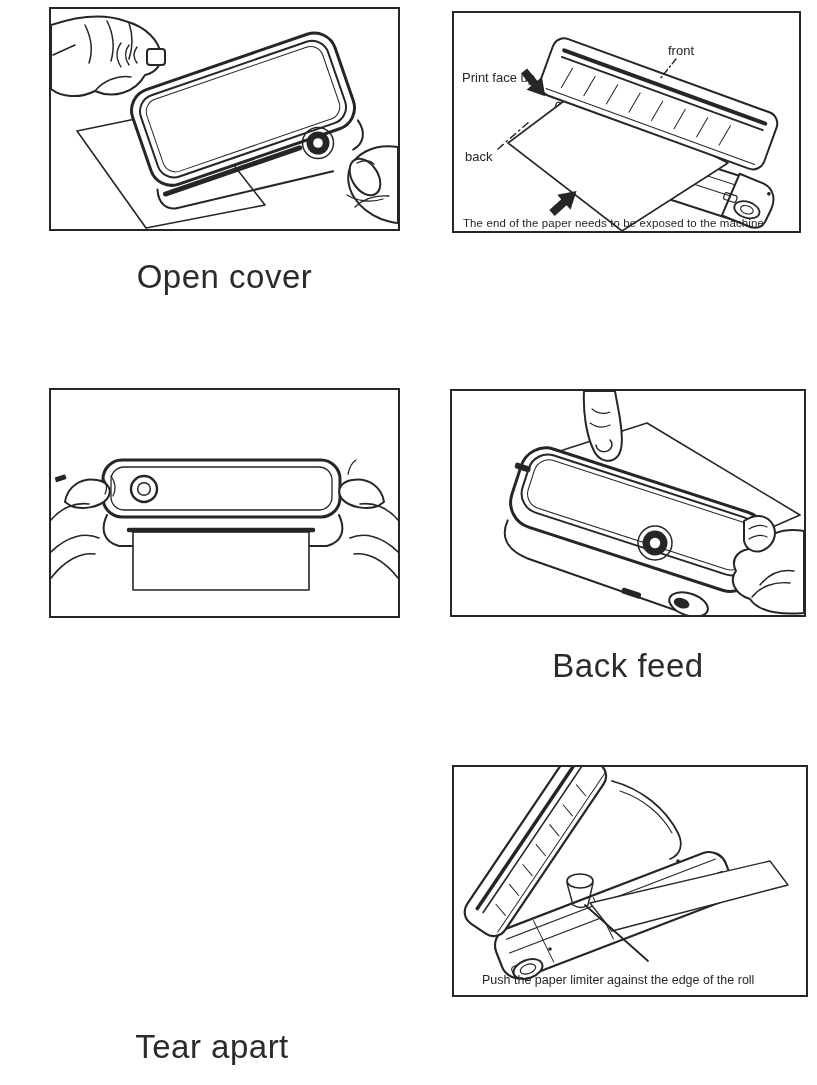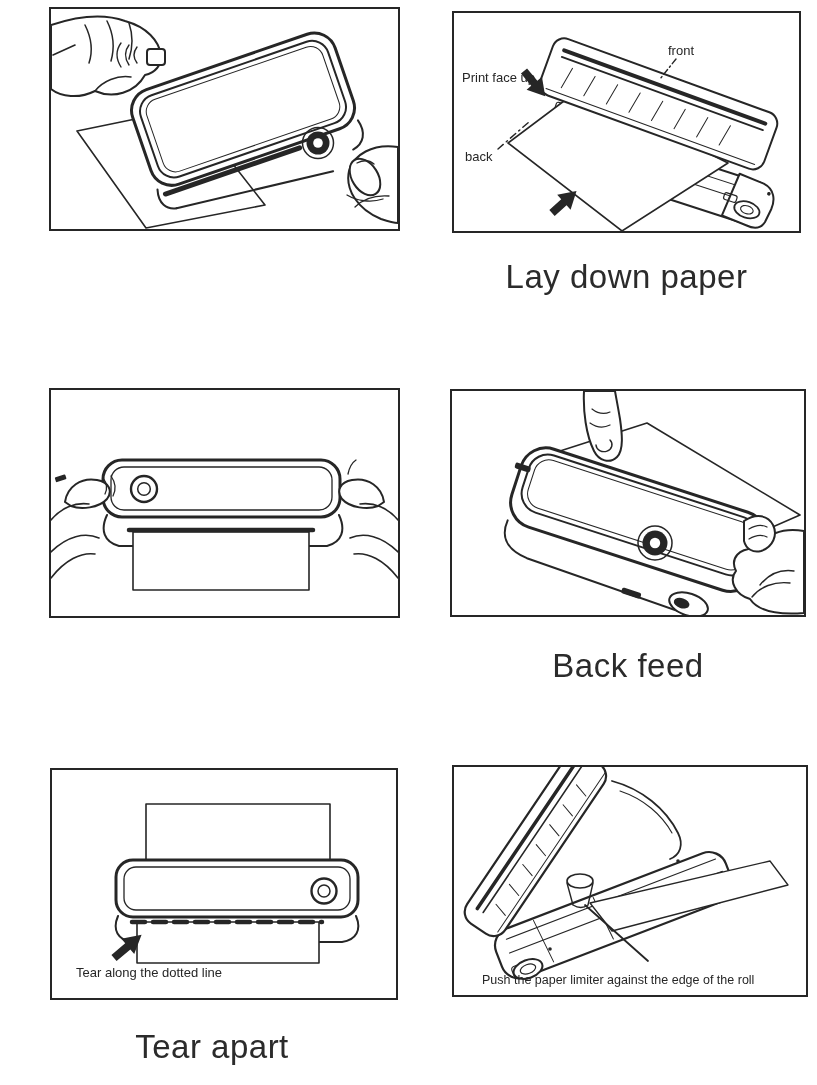--- a/index.html
+++ b/index.html
@@ -111,23 +111,24 @@
       <g transform="translate(98,200) rotate(-42)">
         <path class="ink" d="M0,-4 h16 v-6 l17,10 -17,10 v-6 h-16 z"></path>
       </g>
 
       <line class="ln" stroke-width="1.4" stroke-dasharray="6 3 1.5 3" x1="222" y1="46" x2="206" y2="66"></line>
       <line class="ln" stroke-width="1.4" stroke-dasharray="7 4 1.5 4" x1="44" y1="136" x2="76" y2="108"></line>
     </svg>
     <span class="ann" style="left:8px;top:46px;margin-top:12px;">Print face up</span>
     <span class="ann" style="left:214px;top:22px;margin-top:9px;">front</span>
     <span class="ann" style="left:11px;top:137px;">back</span>
-  </figure>
-
-  <figcaption class="caption" style="left:452px;top:258px;width:349px;">Lay down paper</figcaption>
+    <span class="note" style="left:9px;top:204px;">The end of the paper needs to be exposed to the machine</span>
+  </figure>
+
+  <figcaption class="caption" style="left:49px;top:258px;width:351px;">Open cover</figcaption>
 
   <figure class="panel" style="left:49px;top:388px;width:351px;height:230px;margin:0;">
     <svg viewBox="0 0 347 226">
 
       <path class="wh ln" stroke-width="2" d="M56,125 C49,140 53,152 68,156 L276,156 C291,152 295,140 288,125"></path>
 
       <rect class="wh ln" stroke-width="1.6" x="82" y="142" width="176" height="58"></rect>
 
       <line class="ln" stroke-width="4.5" x1="78" y1="140" x2="262" y2="140"></line>
 
@@ -193,44 +194,20 @@
         <path class="ln" stroke-width="1.2" d="M297,138 q10,-6 18,-2"></path>
         <path class="ln" stroke-width="1.2" d="M297,148 q10,-6 18,-2"></path>
         <path class="ln" stroke-width="1.4" d="M308,194 C316,184 328,178 342,180"></path>
         <path class="ln" stroke-width="1.4" d="M300,206 C308,196 322,190 338,192"></path>
       </g>
     </svg>
   </figure>
 
   <figcaption class="caption" style="left:450px;top:647px;width:356px;">Back feed</figcaption>
 
-  <figure class="panel" style="left:50px;top:768px;width:348px;height:232px;margin:0;">
-    <svg viewBox="0 0 344 228">
-
-      <rect class="wh ln" stroke-width="1.6" x="94" y="34" width="184" height="64"></rect>
-
-      <path class="wh ln" stroke-width="2" d="M66,146 C60,160 66,170 80,172 L290,172 C304,170 310,160 304,146"></path>
-
-      <rect class="wh ln" stroke-width="1.6" x="85" y="152" width="182" height="41"></rect>
-
-      <g>
-        <rect class="wh ln" stroke-width="3" x="64" y="90" width="242" height="57" rx="17"></rect>
-        <rect class="ln" stroke-width="1.3" x="72" y="97" width="226" height="43" rx="12"></rect>
-        <circle class="ln" stroke-width="2.4" cx="272" cy="121" r="12.5"></circle>
-        <circle class="ln" stroke-width="1.5" cx="272" cy="121" r="6"></circle>
-      </g>
-
-      <line class="ln" stroke-width="4.5" stroke-dasharray="13 8" x1="80" y1="152" x2="270" y2="152"></line>
-
-      <g transform="translate(62,188) rotate(-40)">
-        <path class="ink" d="M0,-4 h18 v-6 l18,10 -18,10 v-6 h-18 z"></path>
-      </g>
-    </svg>
-    <span class="ann" style="left:24px;top:196px;">Tear along the dotted line</span>
-  </figure>
 
   <figure class="panel" style="left:452px;top:765px;width:356px;height:232px;margin:0;">
     <svg viewBox="0 0 352 228">
 
       <g transform="translate(58,198) rotate(-21)">
         <rect class="wh ln" stroke-width="2.2" x="-10" y="-36" width="246" height="52" rx="18"></rect>
         <line class="ln" stroke-width="1.1" x1="4" y1="-26" x2="228" y2="-26"></line>
         <line class="ln" stroke-width="1.1" x1="2" y1="-12" x2="230" y2="-12"></line>
         <line class="ln" stroke-width="1" x1="36" y1="-34" x2="40" y2="12"></line>
         <line class="ln" stroke-width="1" x1="100" y1="-34" x2="104" y2="12"></line>

